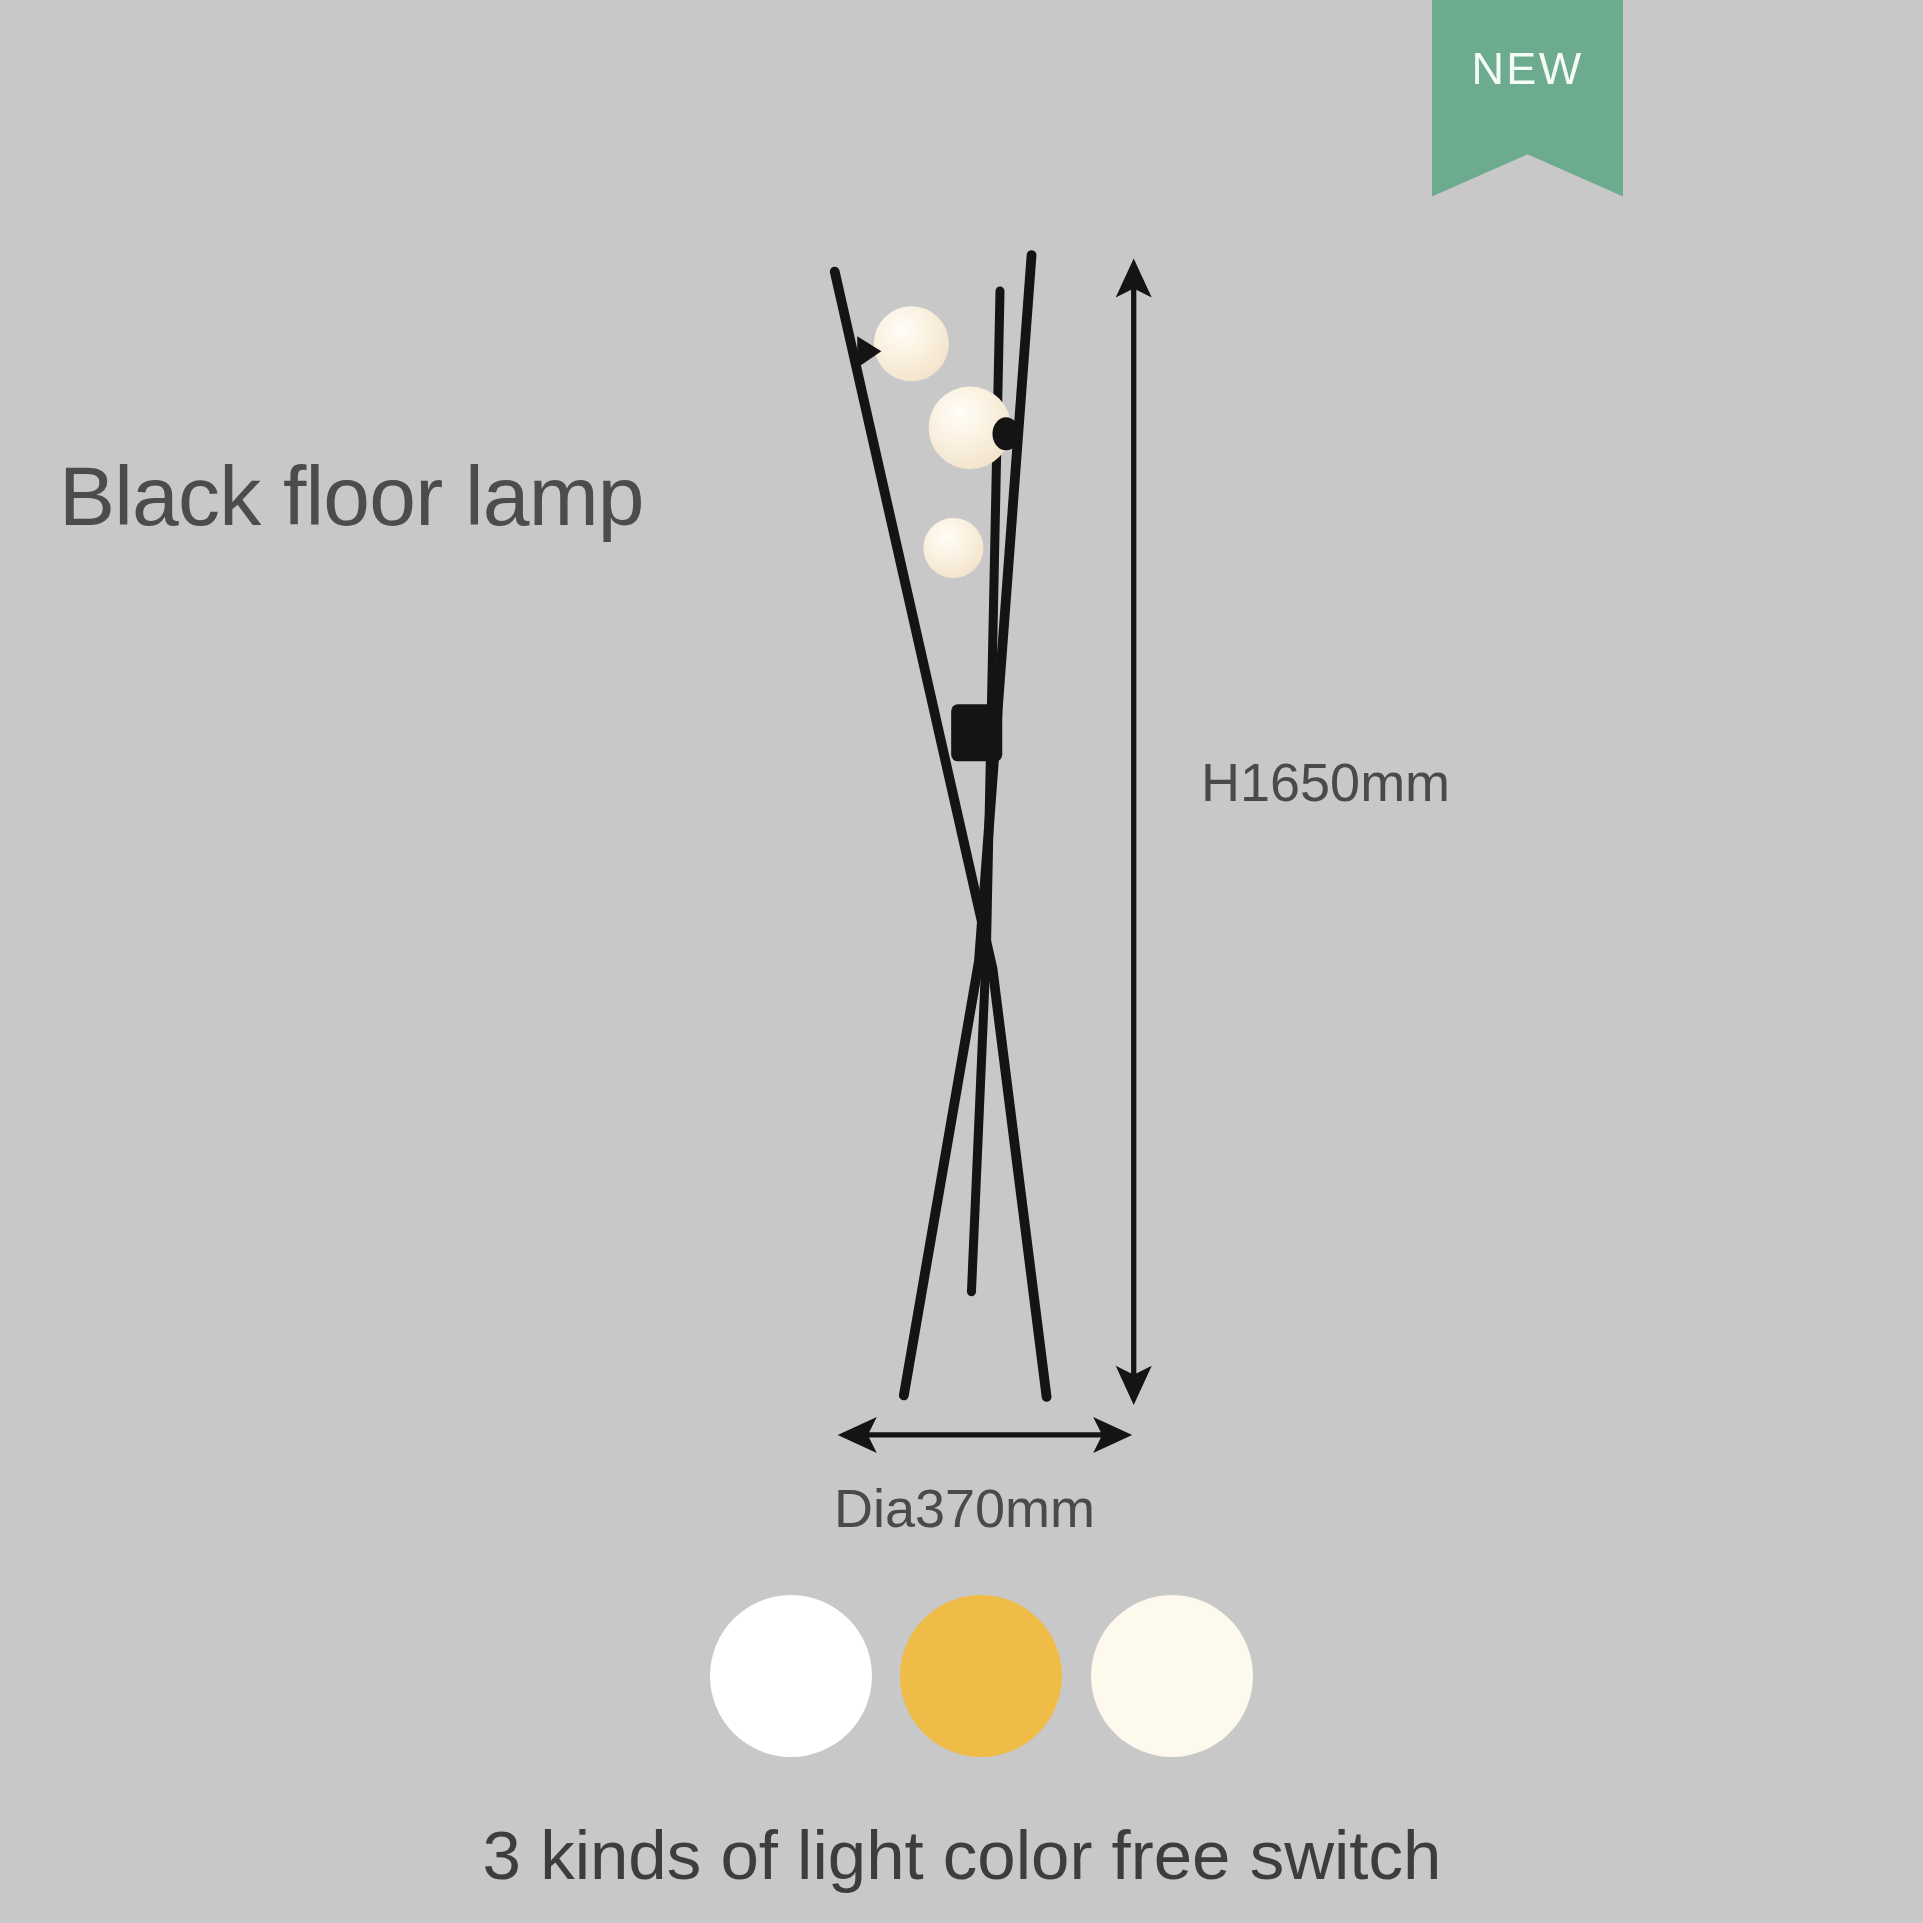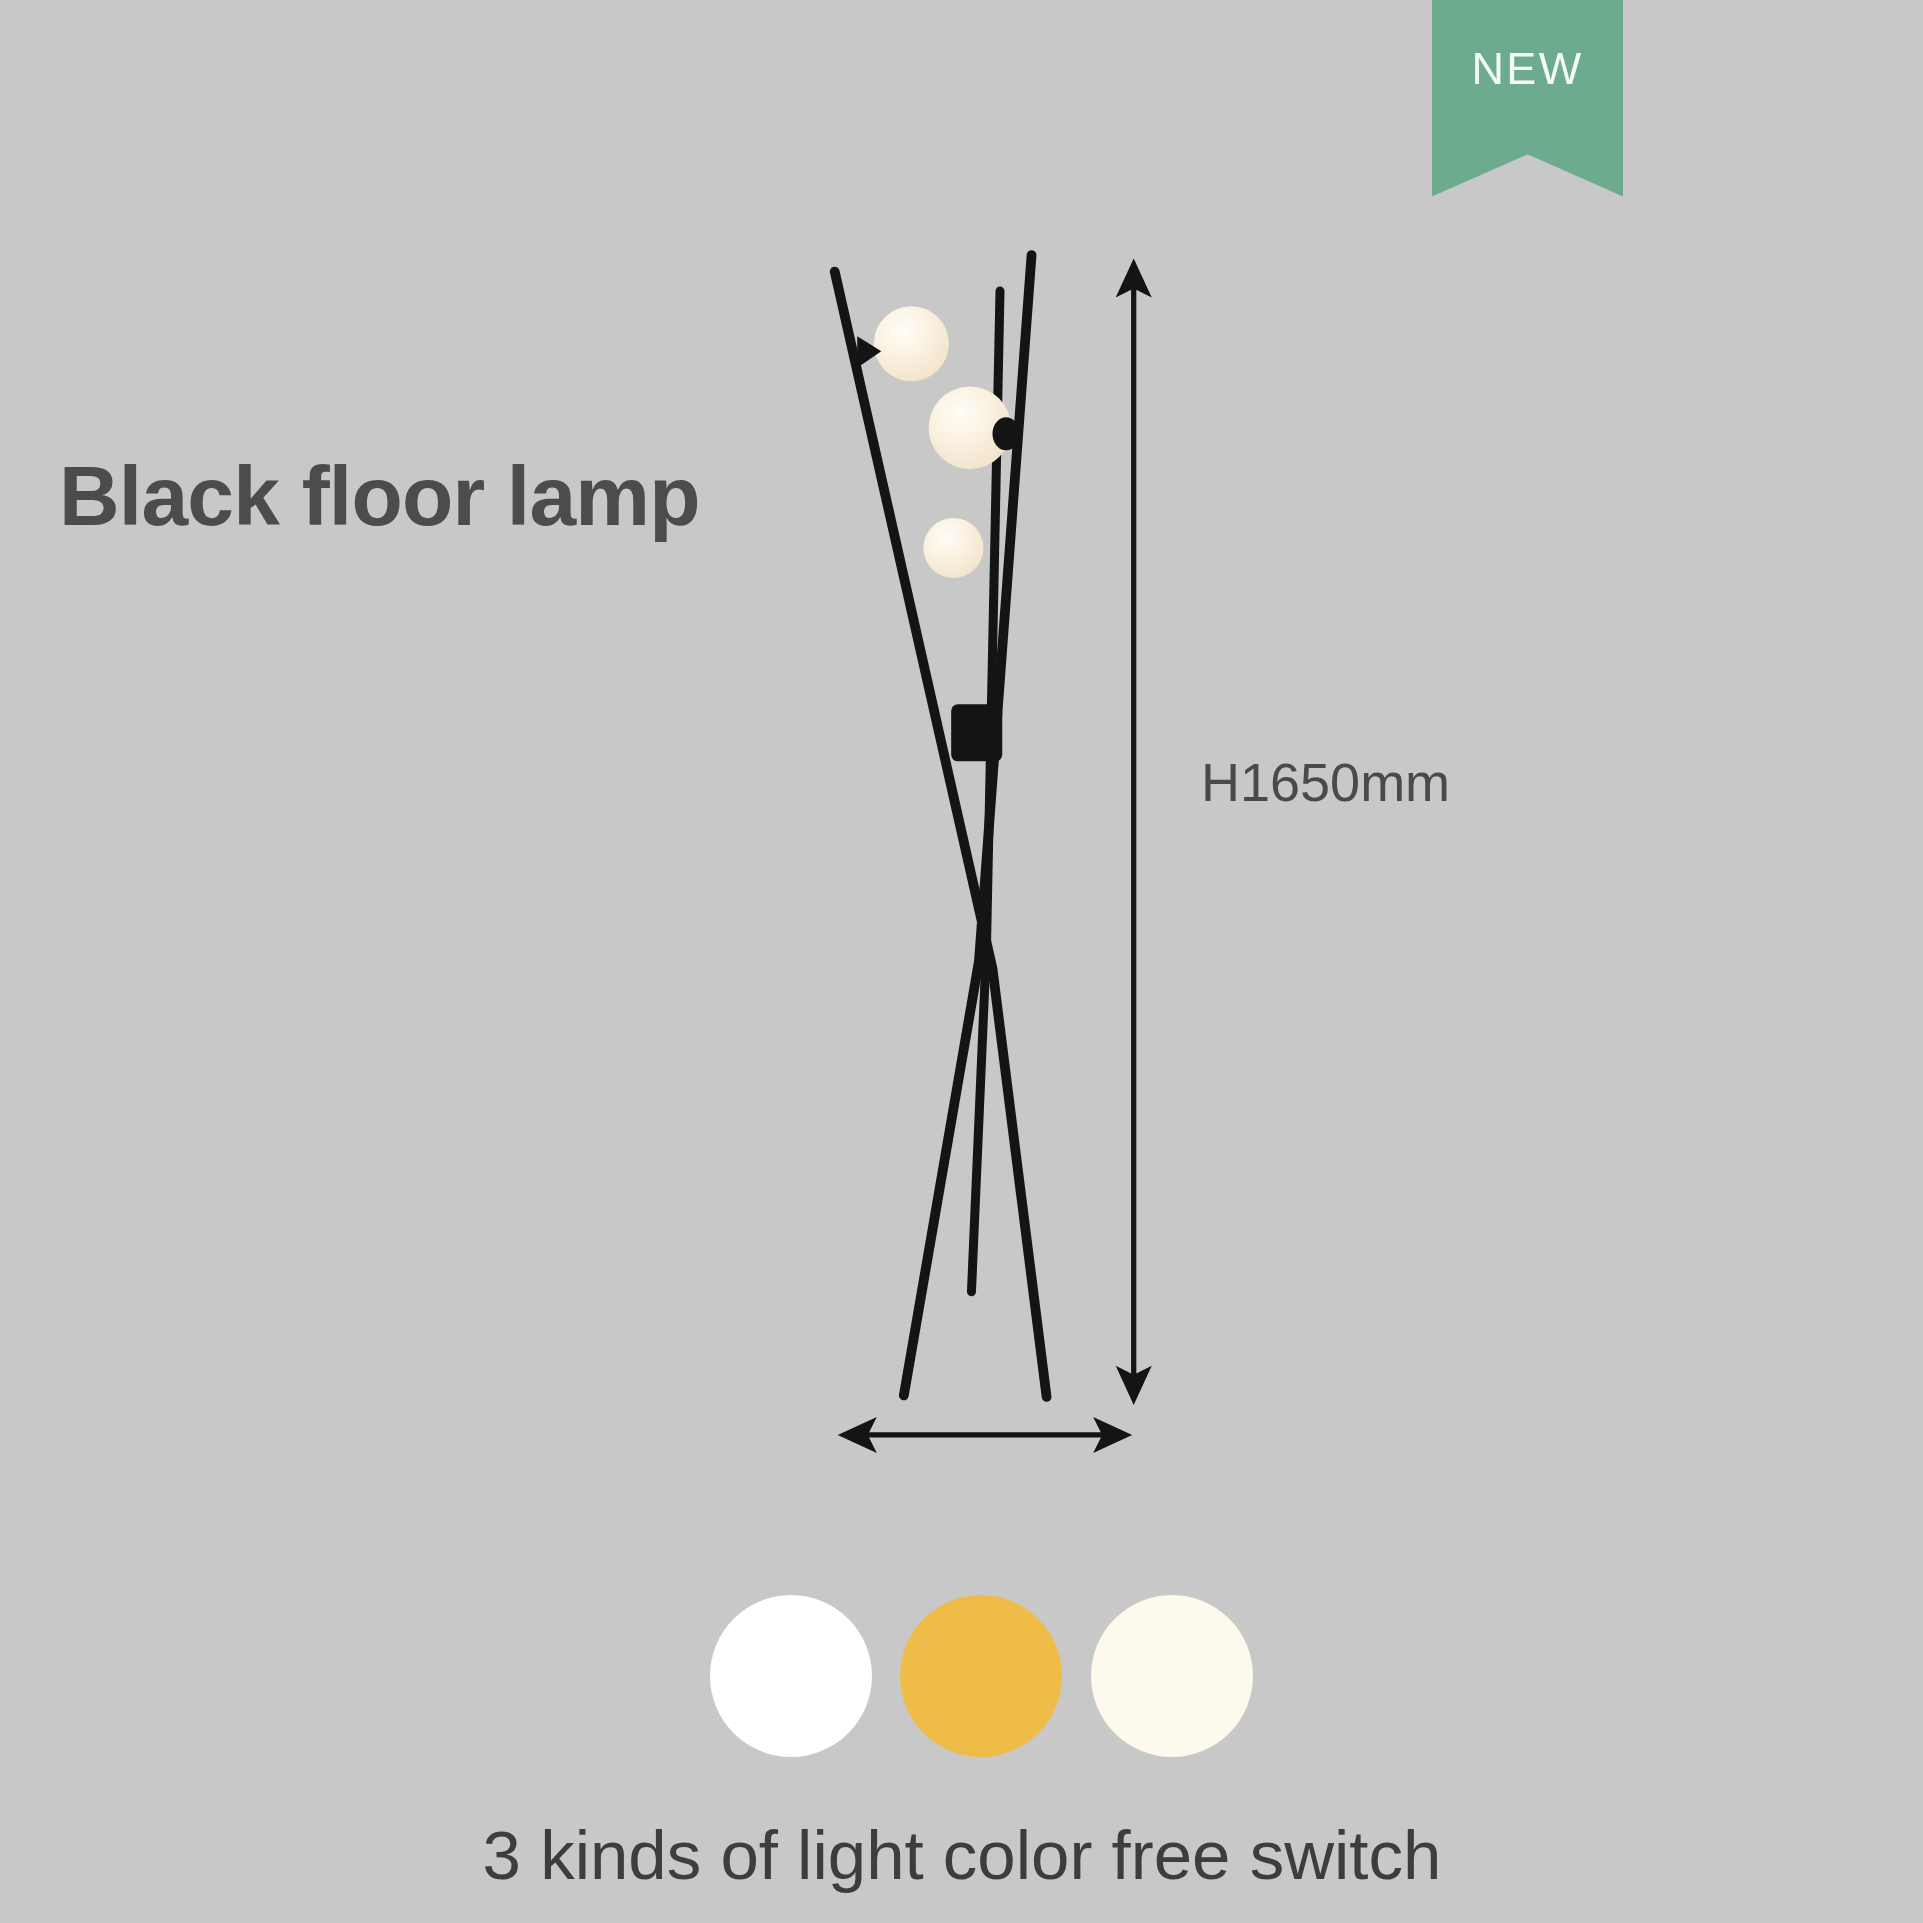--- a/index.html
+++ b/index.html
@@ -45,21 +45,21 @@
     letter-spacing: 2.3px;
     font-family: "Liberation Sans", sans-serif;
   }
 
   
   .title {
     position: absolute;
     left: 59px;
     top: 448px;
     font-size: 84px;
-    font-weight: bold;
+    font-weight: normal;
     color: #4c4c4c;
     letter-spacing: -0.8px;
     white-space: nowrap;
     font-family: "Liberation Sans", sans-serif;
   }
   .spec-list {
     position: absolute;
     left: 60px;
     top: 588px;
     width: 977px;
@@ -185,20 +185,21 @@
     <line x1="428" y1="40" x2="428" y2="1512" stroke="#141414" stroke-width="7"></line>
     <path d="M 428 14 L 452 66 L 428 54 L 404 66 Z" fill="#141414"></path>
     <path d="M 428 1540 L 404 1488 L 428 1500 L 452 1488 Z" fill="#141414"></path>
 
     <line x1="62" y1="1580" x2="398" y2="1580" stroke="#141414" stroke-width="7"></line>
     <path d="M 34 1580 L 86 1556 L 74 1580 L 86 1604 Z" fill="#141414"></path>
     <path d="M 426 1580 L 374 1604 L 386 1580 L 374 1556 Z" fill="#141414"></path>
   </svg>
 
   <div class="dim-h-label">H1650mm</div>
+  <div class="dim-d-label">Dia370mm</div>
 
   <div class="swatches">
     <div class="swatch swatch-1" style="background: rgb(255, 255, 255);"></div>
     <div class="swatch swatch-2" style="background: rgb(240, 188, 72);"></div>
     <div class="swatch swatch-3" style="background: rgb(253, 249, 236);"></div>
   </div>
 
   <div class="caption">3 kinds of light color free switch</div>
 
 </div>

